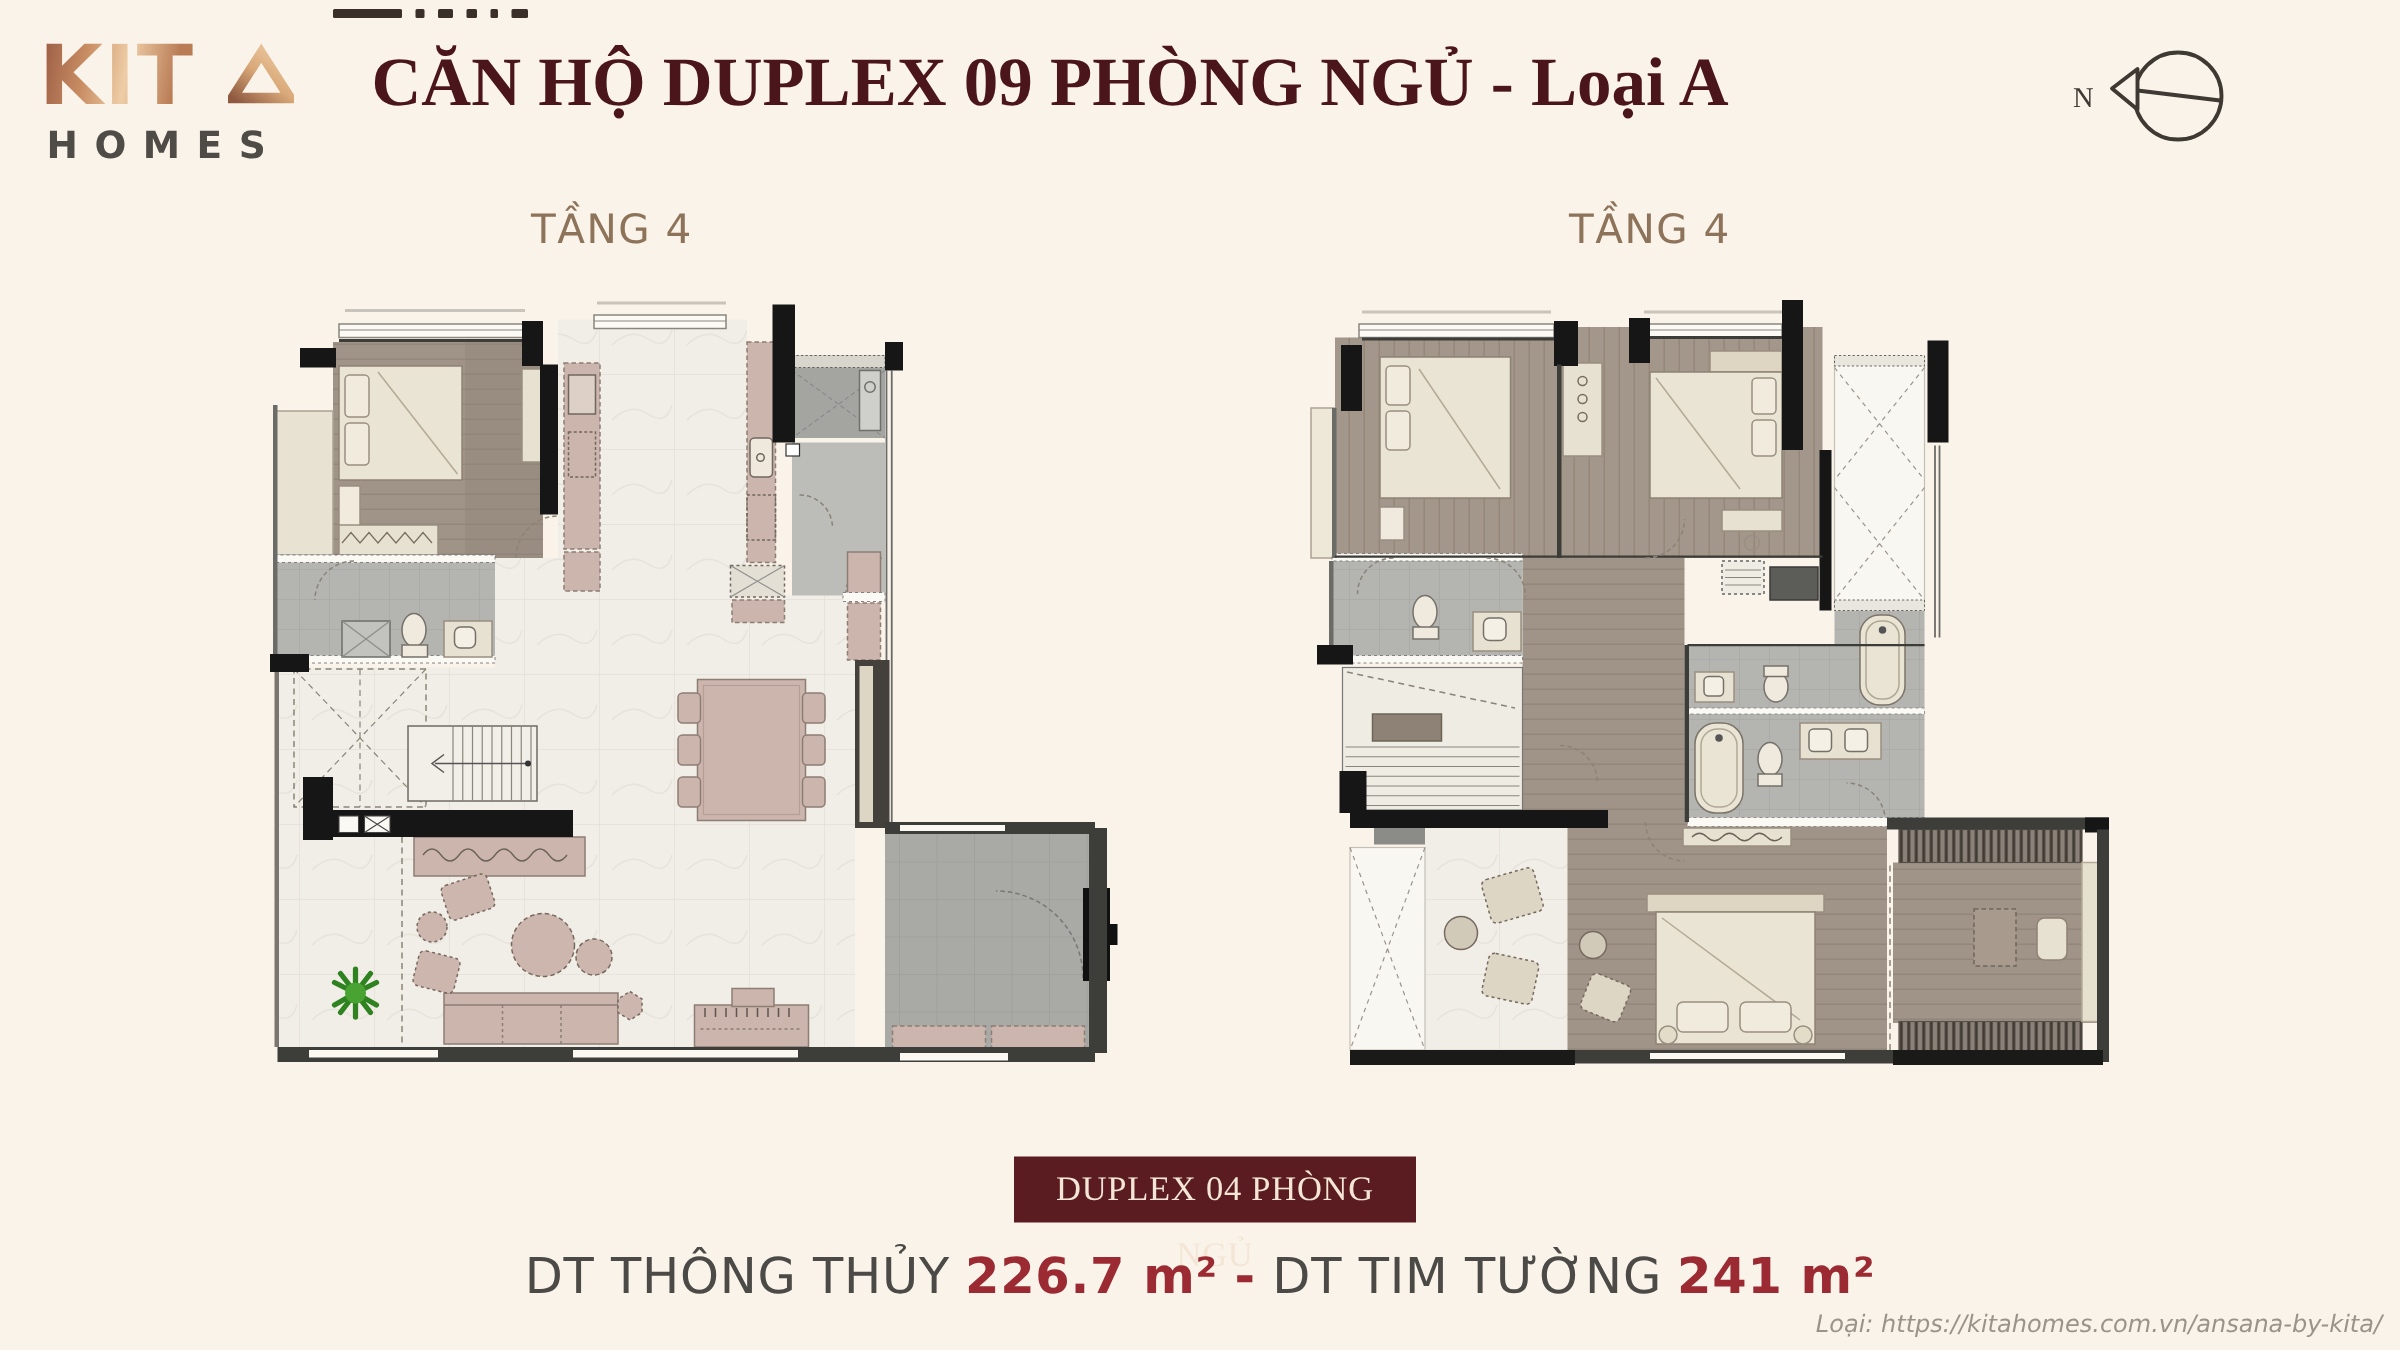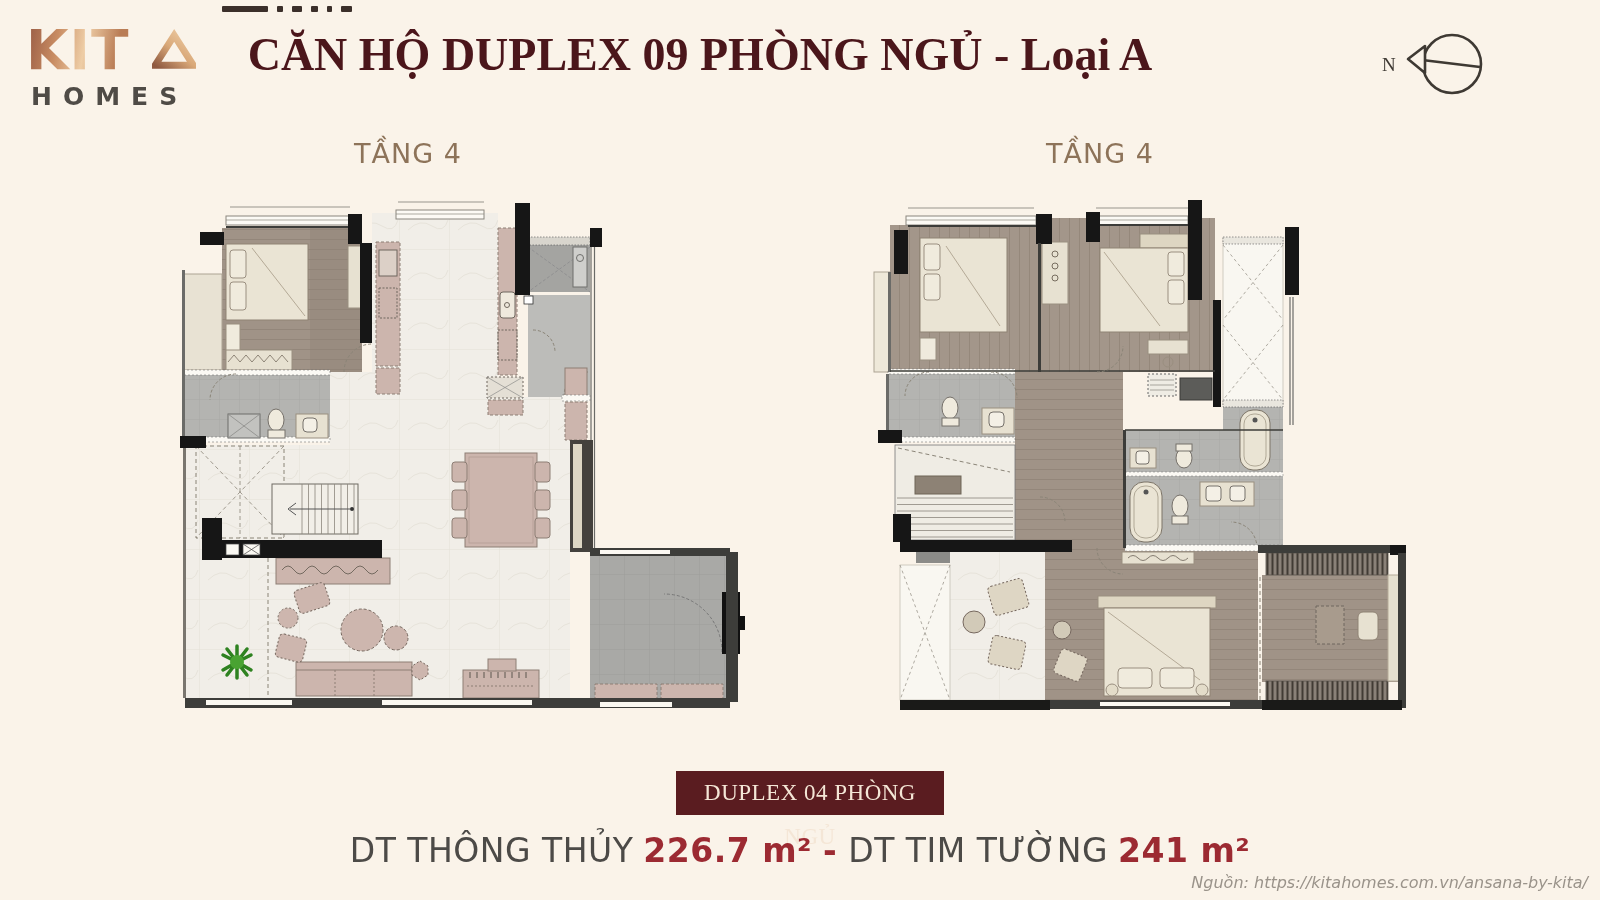--- a/index.html
+++ b/index.html
@@ -437,15 +437,15 @@
       <path d="M1097,372 A26,26 0 0 0 1123,346" stroke="#8a8477" stroke-dasharray="3,2" fill="none"></path>
       <path d="M1097,548 A26,26 0 0 0 1123,574" stroke="#8a8477" stroke-dasharray="3,2" fill="none"></path>
       <path d="M1040,497 A25,25 0 0 1 1065,522" stroke="#8a8477" stroke-dasharray="3,2" fill="none"></path>
     </g>
   </svg>
 
   <div class="abs badge">DUPLEX 04 PHÒNG NGỦ</div>
   <div class="abs area-line">
     <span class="lbl">DT THÔNG THỦY</span><span class="val">226.7 m²</span><span class="sep">-</span><span class="lbl">DT TIM TƯỜNG</span><span class="val">241 m²</span>
   </div>
-  <div class="abs source">Nguồn: https://kitahomes.com.vn/ansana-by-kita/</div>
+  <div class="abs source">Loại: https://kitahomes.com.vn/ansana-by-kita/</div>
 
 </div>
 
 </body></html>

